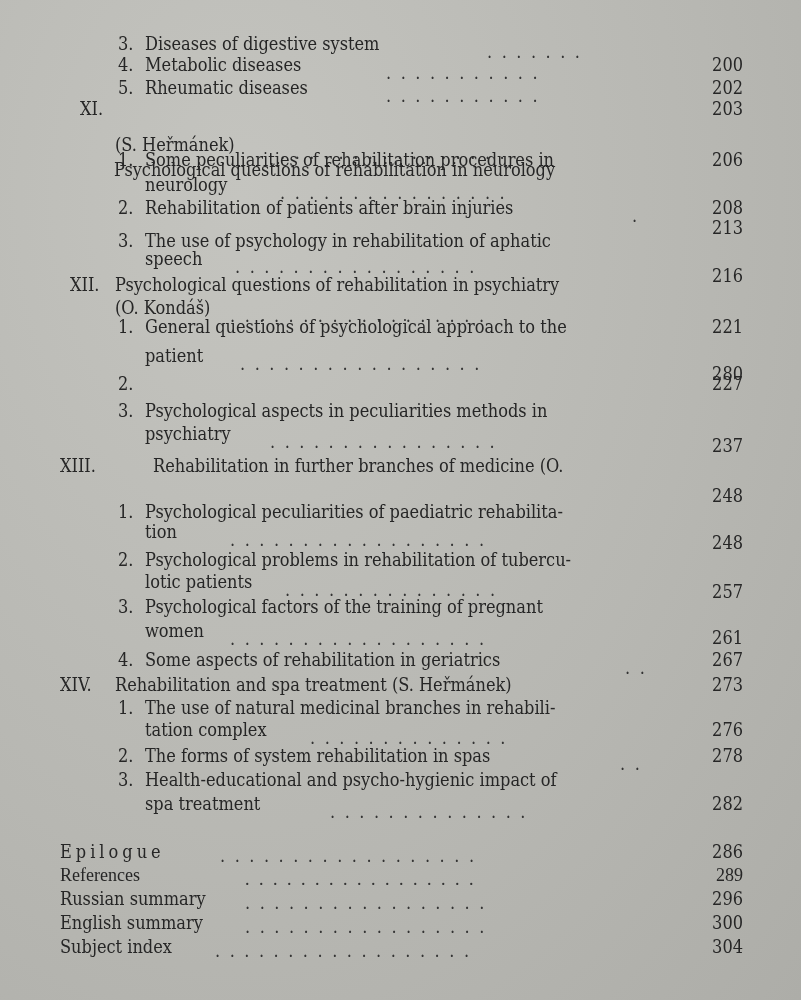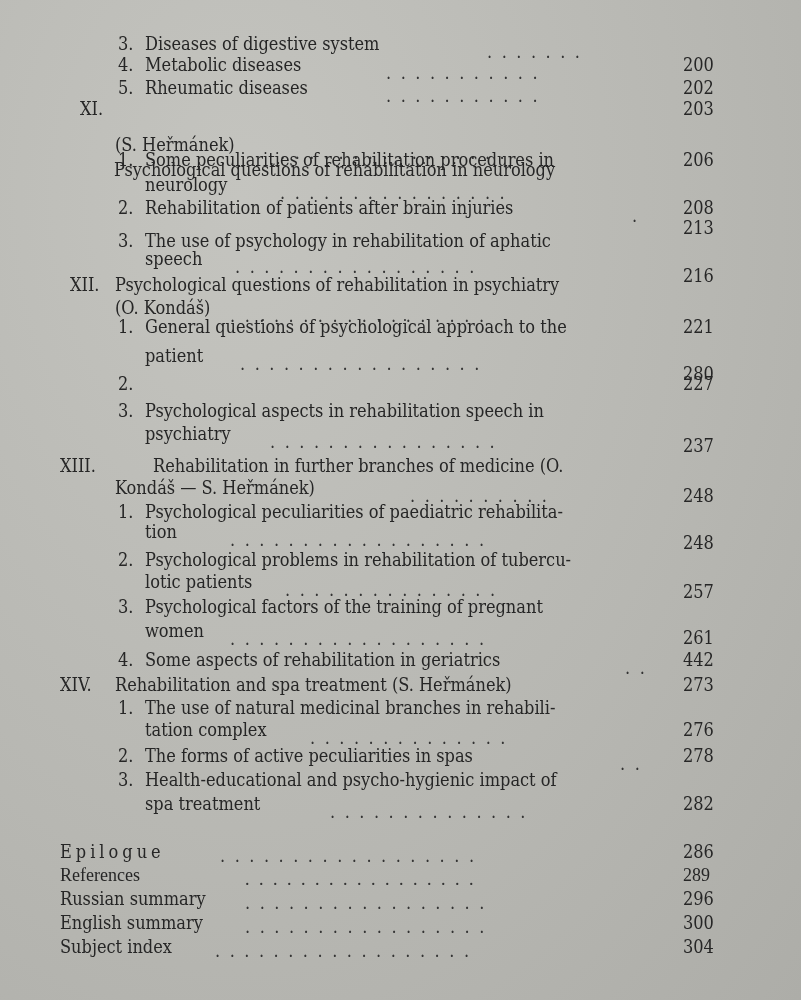--- a/index.html
+++ b/index.html
@@ -11,21 +11,21 @@
     color:#262626;
   }
   .page { position:relative; width:801px; height:1000px; }
   .line {
     position:absolute; left:0; width:801px; height:24px;
     font-size:18px; line-height:24px; white-space:nowrap;
     font-stretch: condensed;
   }
   .txt { position:absolute; display:inline-block; }
   .dots { position:absolute; display:inline-block; letter-spacing:9.5px; color:#333; overflow:hidden; }
-  .pg { position:absolute; right:58px; width:60px; text-align:left; }
+  .pg { position:absolute; right:58px; width:60px; text-align:right; }
   .spaced { letter-spacing:4px; }
 </style>
 </head>
 <body>
 
 <div class="page" id="page">
     <div class="line" style="top: 32px;">
       <span class="txt" style="left: 118px;">3.</span>
       <span class="txt" style="left: 145px;">Diseases of digestive system</span>
       <span class="dots" style="left: 487px; width: 193px; top: 8px;">.......</span>
@@ -101,36 +101,32 @@
     </div>
     <div class="line" style="top: 362px;">
       <span class="pg">280</span>
     </div>
     <div class="line" style="top: 372px;">
       <span class="txt" style="left: 118px;">2.</span>
       <span class="pg">227</span>
     </div>
     <div class="line" style="top: 399px;">
       <span class="txt" style="left: 118px;">3.</span>
-      <span class="txt" style="left: 145px;">Psychological aspects in rehabilitation speech in</span>
+      <span class="txt" style="left: 145px;">Psychological aspects in peculiarities methods in</span>
     </div>
     <div class="line" style="top: 422px;">
       <span class="txt" style="left: 145px;">psychiatry</span>
       <span class="dots" style="left: 270px; width: 410px; top: 8px;">................</span>
     </div>
     <div class="line" style="top: 434px;">
       <span class="pg">237</span>
     </div>
     <div class="line" style="top: 454px;">
       <span class="txt" style="left: 60px;">XIII.</span>
       <span class="txt" style="left: 115px; margin-left: 38px;">Rehabilitation in further branches of medicine (O.</span>
-    </div>
-    <div class="line" style="top: 476px;">
-      <span class="txt" style="left: 115px;">Kondáš — S. Heřmánek)</span>
-      <span class="dots" style="left: 410px; width: 270px; top: 8px;">..........</span>
     </div>
     <div class="line" style="top: 484px;">
       <span class="pg">248</span>
     </div>
     <div class="line" style="top: 500px;">
       <span class="txt" style="left: 118px;">1.</span>
       <span class="txt" style="left: 145px;">Psychological peculiarities of paediatric rehabilita-</span>
     </div>
     <div class="line" style="top: 520px;">
       <span class="txt" style="left: 145px;">tion</span>
@@ -158,40 +154,40 @@
       <span class="txt" style="left: 145px;">women</span>
       <span class="dots" style="left: 230px; width: 450px; top: 8px;">..................</span>
     </div>
     <div class="line" style="top: 626px;">
       <span class="pg">261</span>
     </div>
     <div class="line" style="top: 648px;">
       <span class="txt" style="left: 118px;">4.</span>
       <span class="txt" style="left: 145px;">Some aspects of rehabilitation in geriatrics</span>
       <span class="dots" style="left: 625px; width: 55px; top: 8px;">..</span>
-      <span class="pg">442</span>
+      <span class="pg">267</span>
     </div>
     <div class="line" style="top: 673px;">
       <span class="txt" style="left: 60px;">XIV.</span>
       <span class="txt" style="left: 115px;">Rehabilitation and spa treatment (S. Heřmánek)</span>
       <span class="dots" style="left: 667px; width: 13px; top: 8px;"></span>
       <span class="pg">273</span>
     </div>
     <div class="line" style="top: 696px;">
       <span class="txt" style="left: 118px;">1.</span>
       <span class="txt" style="left: 145px;">The use of natural medicinal branches in rehabili-</span>
     </div>
     <div class="line" style="top: 718px;">
       <span class="txt" style="left: 145px;">tation complex</span>
       <span class="dots" style="left: 310px; width: 370px; top: 8px;">..............</span>
       <span class="pg">276</span>
     </div>
     <div class="line" style="top: 744px;">
       <span class="txt" style="left: 118px;">2.</span>
-      <span class="txt" style="left: 145px;">The forms of active peculiarities in spas</span>
+      <span class="txt" style="left: 145px;">The forms of system rehabilitation in spas</span>
       <span class="dots" style="left: 620px; width: 60px; top: 8px;">..</span>
       <span class="pg">278</span>
     </div>
     <div class="line" style="top: 768px;">
       <span class="txt" style="left: 118px;">3.</span>
       <span class="txt" style="left: 145px;">Health-educational and psycho-hygienic impact of</span>
     </div>
     <div class="line" style="top: 792px;">
       <span class="txt" style="left: 145px;">spa treatment</span>
       <span class="dots" style="left: 330px; width: 350px; top: 8px;">..............</span>

